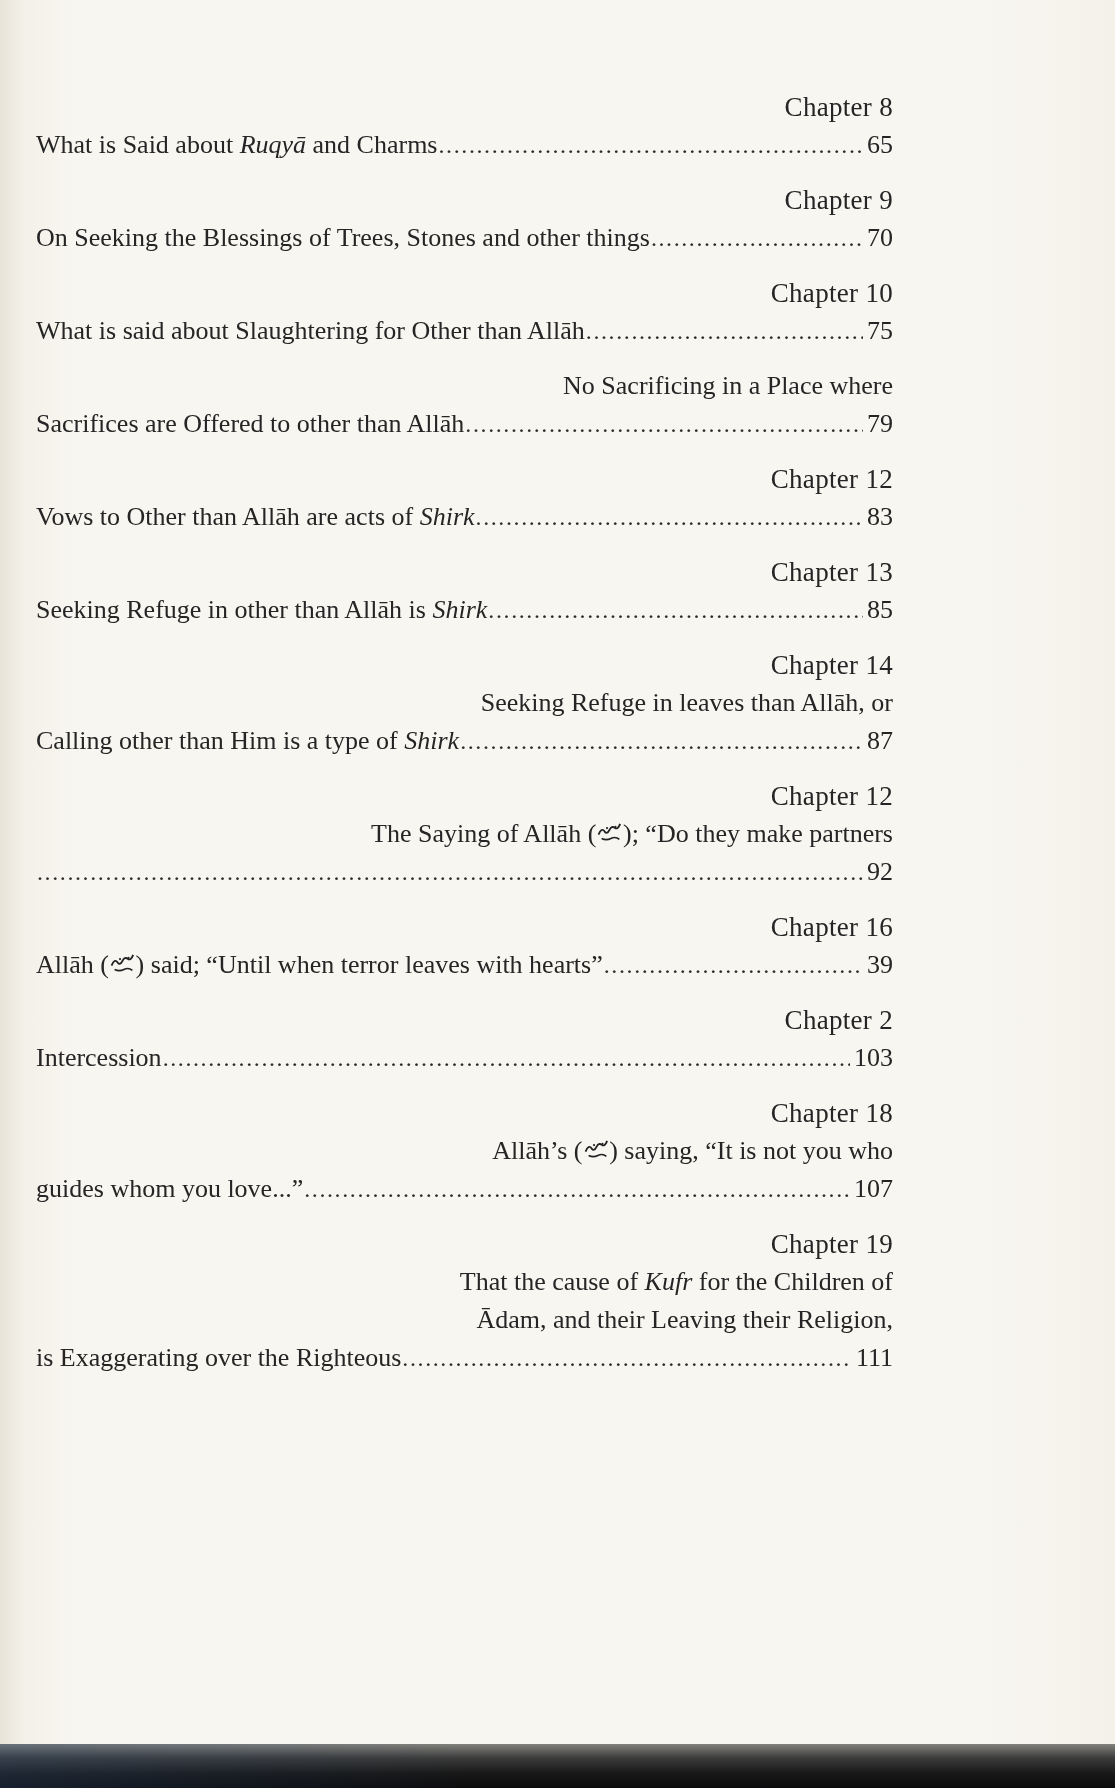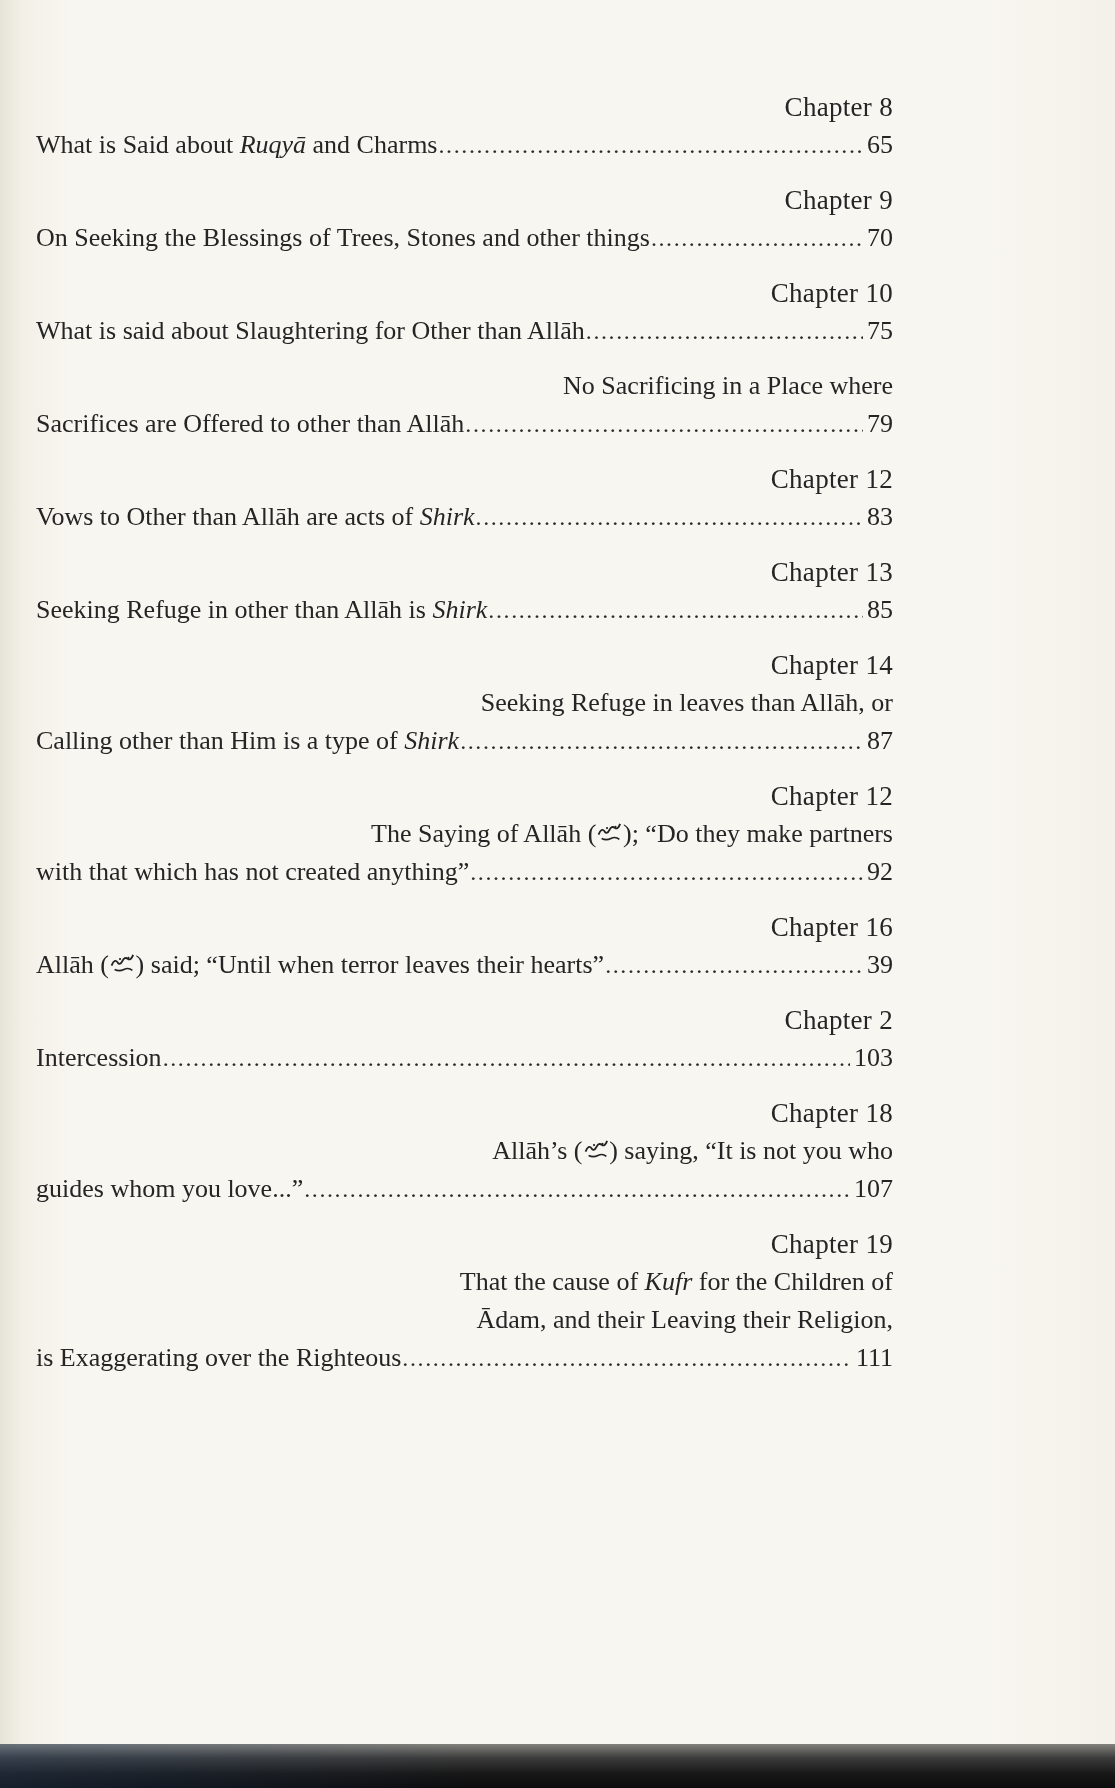--- a/index.html
+++ b/index.html
@@ -126,34 +126,33 @@
       </section>
       <section class="entry">
         <div class="chapter">Chapter 12</div>
         <div class="line"><span class="line-text"><span>The Saying of Allāh (</span><span class="sym"><svg viewBox="0 0 32 24" aria-hidden="true">
                 <path d="M2 15 q4 -10 8 -4 q3 4 6 -2 q3 -6 7 -3 q4 3 7 -5" stroke="#222" stroke-width="2.4" fill="none"></path>
                 <path d="M6 20 q6 3 12 0 q6 -3 11 1" stroke="#222" stroke-width="2.1" fill="none"></path>
                 <circle cx="13" cy="6.5" r="1.4" fill="#222"></circle>
                 <circle cx="24" cy="4.8" r="1.3" fill="#222"></circle>
               </svg></span><span>); “Do they make partners</span></span></div>
         <div class="line last">
-          <span class="line-text"><span>with that which has not created anything”</span></span>
           <span class="leader">....................................................................................................................................................................................................................................................................</span>
           <span class="pagenum">92</span>
         </div>
       </section>
       <section class="entry">
         <div class="chapter">Chapter 16</div>
         <div class="line last">
           <span class="line-text"><span>Allāh (</span><span class="sym"><svg viewBox="0 0 32 24" aria-hidden="true">
                 <path d="M2 15 q4 -10 8 -4 q3 4 6 -2 q3 -6 7 -3 q4 3 7 -5" stroke="#222" stroke-width="2.4" fill="none"></path>
                 <path d="M6 20 q6 3 12 0 q6 -3 11 1" stroke="#222" stroke-width="2.1" fill="none"></path>
                 <circle cx="13" cy="6.5" r="1.4" fill="#222"></circle>
                 <circle cx="24" cy="4.8" r="1.3" fill="#222"></circle>
-              </svg></span><span>) said; “Until when terror leaves their hearts”</span></span>
+              </svg></span><span>) said; “Until when terror leaves with hearts”</span></span>
           <span class="leader">....................................................................................................................................................................................................................................................................</span>
           <span class="pagenum">39</span>
         </div>
       </section>
       <section class="entry">
         <div class="chapter">Chapter 2</div>
         <div class="line last">
           <span class="line-text"><span>Intercession</span></span>
           <span class="leader">....................................................................................................................................................................................................................................................................</span>
           <span class="pagenum">103</span>

